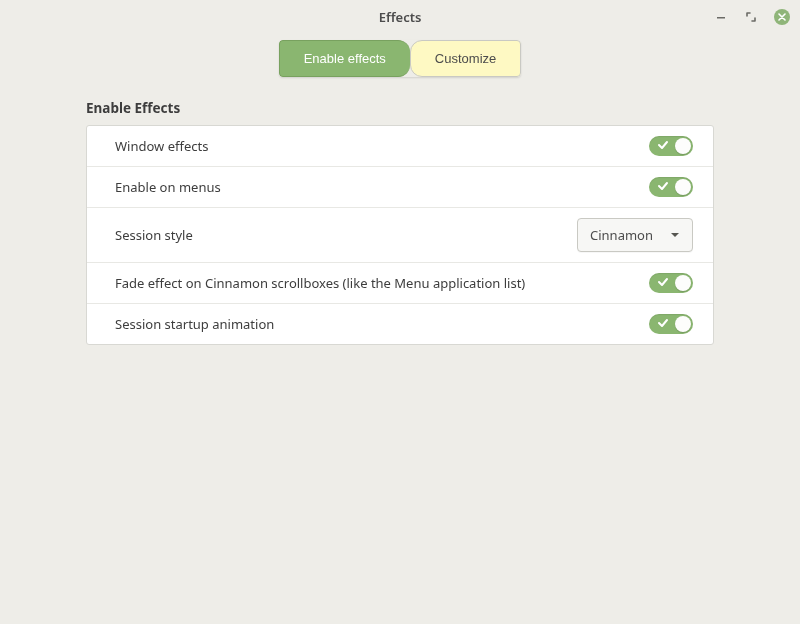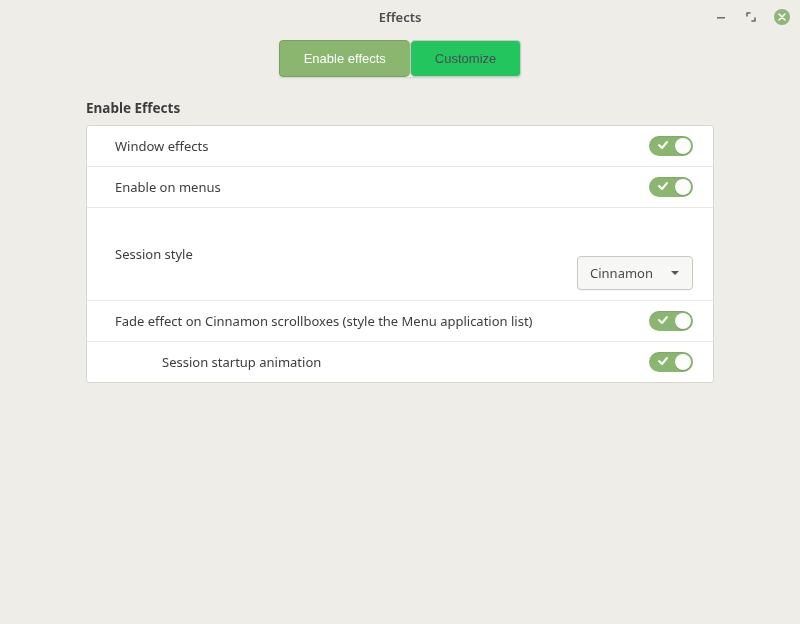--- a/index.html
+++ b/index.html
@@ -60,26 +60,26 @@
     }
     .segmented {
       display: flex;
       border-radius: 4px;
       overflow: hidden;
       box-shadow: 0 1px 2px rgba(0,0,0,0.12);
     }
     .tab-btn {
       padding: 10px 24px;
       font-size: 13px;
-      background: #22c55e;
+      background: #fef9c3;
       border: 1px solid #c9c9c3;
       cursor: pointer;
       color: #4c4c4c;
       font-weight: 500;
-      border-radius: 5px;
+      border-radius: 12px;
     }
     .tab-btn.active {
       background: #8ab670;
       color: #fff;
       border: 1px solid #78a15f;
     }
     .tab-btn:first-child { border-top-left-radius: 4px; border-bottom-left-radius: 4px; }
     .tab-btn:last-child { border-top-right-radius: 4px; border-bottom-right-radius: 4px; }
     .tab-btn:first-child { border-right: none; }
     .content {
@@ -98,21 +98,21 @@
       text-align: center;
     }
     .row {
       display: flex;
       align-items: center;
       justify-content: space-between;
       padding: 10px 20px 10px 28px;
       border-bottom: 1px solid #e8e8e4;
       min-height: 40px;
     }
-    .row:last-child { border-bottom: none; margin-left: 47px; }
+    .row:last-child { border-bottom: none; }
     .row-label {
       color: #3d3d3d;
       font-size: 13px;
     }
     .toggle {
       width: 44px;
       height: 20px;
       background: #8ab670;
       border-radius: 12px;
       position: relative;
@@ -141,21 +141,20 @@
       justify-content: space-between;
       padding: 7px 12px;
       background: #f7f7f5;
       border: 1px solid #c9c9c3;
       border-radius: 4px;
       cursor: pointer;
       min-width: 116px;
       box-shadow: 0 1px 0 rgba(0,0,0,0.03);
       font-size: 13px;
       color: #4c4c4c;
-      margin-top: 38px;
     }
     .dropdown .arrow { margin-left: 14px; }
   </style>
 </head>
 <body>
 
 <div class="titlebar">
   <div class="title-text">Effects</div>
   <div class="window-controls">
     <div class="win-btn">
@@ -212,21 +211,21 @@
       <span class="row-label">Session style</span>
       <div class="dropdown">
         <span>Cinnamon</span>
         <svg class="arrow" width="10" height="10" viewBox="0 0 10 10">
             <path d="M1 3 L5 7 L9 3" fill="#565651"></path>
           </svg>
       </div>
     </div>
 
     <div class="row">
-      <span class="row-label">Fade effect on Cinnamon scrollboxes (style the Menu application list)</span>
+      <span class="row-label">Fade effect on Cinnamon scrollboxes (like the Menu application list)</span>
       <div class="toggle">
         <svg class="check" width="12" height="12" viewBox="0 0 12 12">
             <path d="M2 6 L5 9 L10 3" stroke="#fff" stroke-width="2" fill="none" stroke-linecap="round" stroke-linejoin="round"></path>
           </svg>
         <div class="knob"></div>
       </div>
     </div>
 
     <div class="row">
       <span class="row-label">Session startup animation</span>

